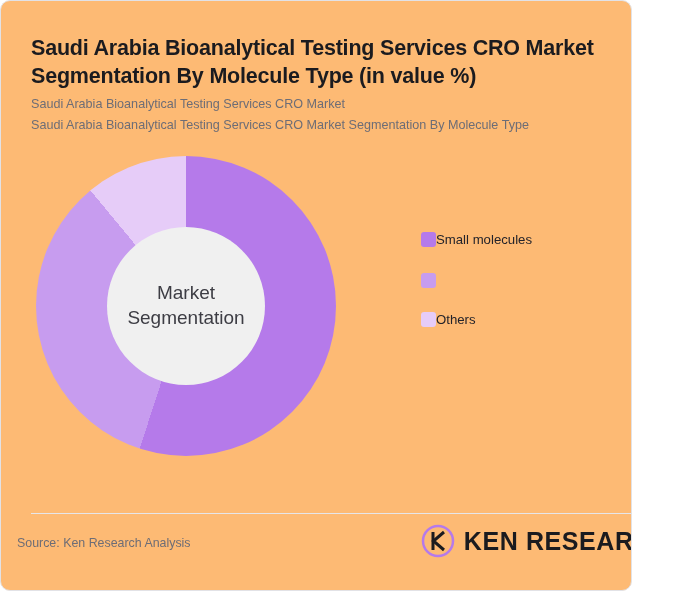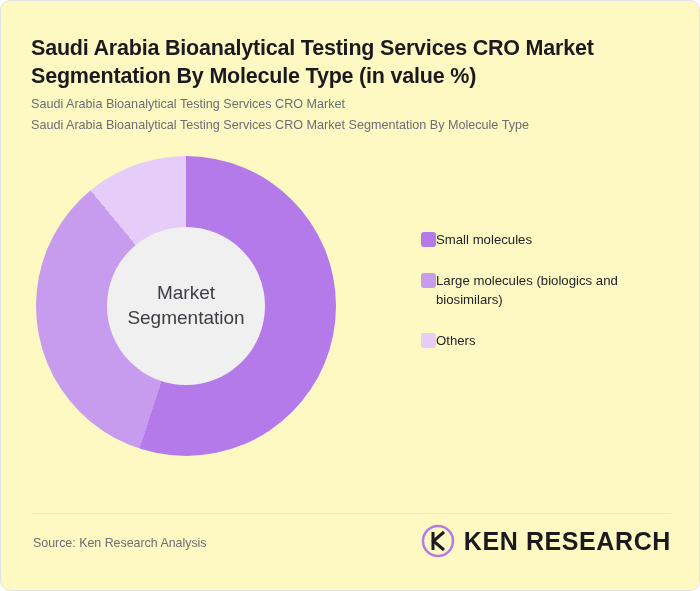--- a/index.html
+++ b/index.html
@@ -6,24 +6,24 @@
     margin: 0;
     padding: 0;
     background: #ffffff;
   }
   body {
     font-family: "Liberation Sans", sans-serif;
     -webkit-font-smoothing: antialiased;
   }
   .card {
     position: relative;
-    width: 700px;
+    width: 632px;
     height: 591px;
     box-sizing: border-box;
-    background: #fef9c3;
+    background: #fdba74;
     border: 1px solid #e2e2e6;
     border-radius: 10px;
     overflow: hidden;
   }
   .inner {
     position: absolute;
     left: 0; top: 0;
     width: 700px;
     height: 591px;
     padding: 30px 30px 0 30px;
@@ -112,21 +112,21 @@
   .footer-rule {
     position: absolute;
     left: 30px;
     right: 30px;
     bottom: 78px;
     height: 1px;
     background: #e6e6ea;
   }
   .source {
     position: absolute;
-    left: 32px;
+    left: 16px;
     bottom: 42px;
     font-size: 12.4px;
     color: #6d6d76;
   }
   .logo {
     position: absolute;
     right: 30px;
     bottom: 33px;
     display: flex;
     align-items: center;
@@ -167,21 +167,20 @@
         </div>
       </div>
 
       <div class="legend" id="legend">
           <div class="legend-item">
             <span class="swatch" style="background: rgb(181, 122, 234);"></span>
             <span class="legend-label">Small molecules</span>
           </div>
           <div class="legend-item">
             <span class="swatch" style="background: rgb(199, 156, 239);"></span>
-            <span class="legend-label">Large molecules (biologics and biosimilars)</span>
           </div>
           <div class="legend-item">
             <span class="swatch" style="background: rgb(230, 204, 248);"></span>
             <span class="legend-label">Others</span>
           </div>
         </div>
 
     </div>
 
     <div class="footer-rule"></div>

